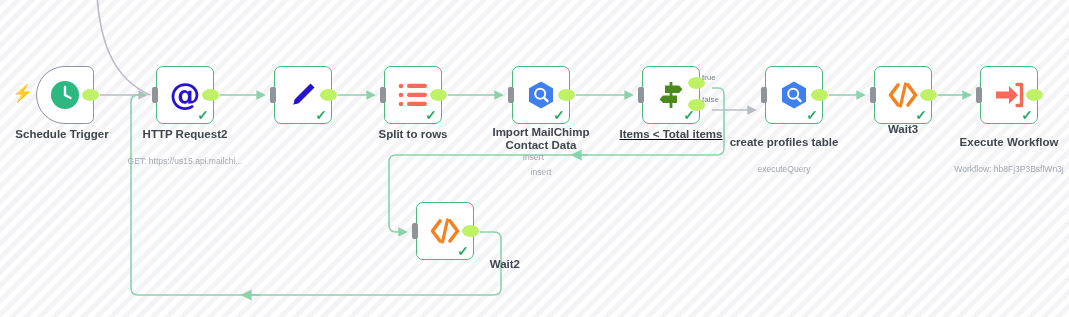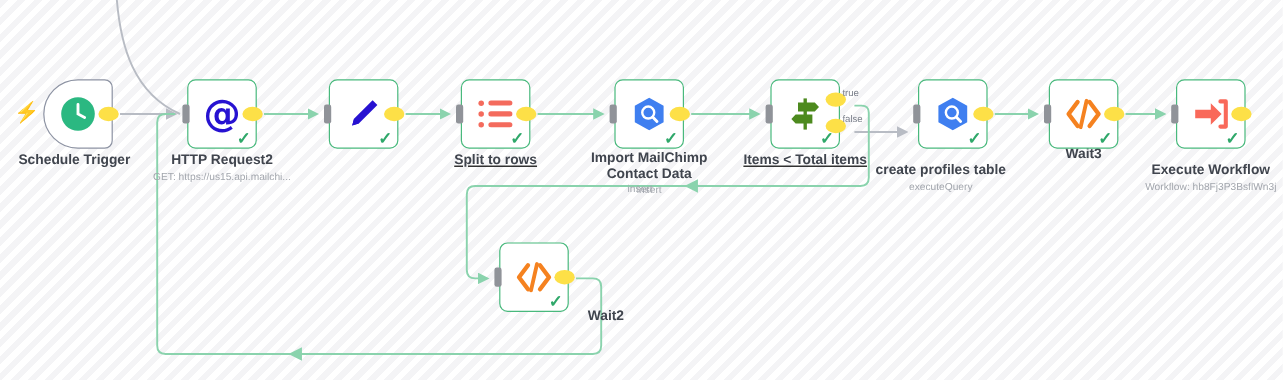--- a/index.html
+++ b/index.html
@@ -70,21 +70,21 @@
     z-index: 6;
   }
   .port-out {
     position: absolute;
     right: -6px;
     top: 50%;
     margin-top: -6px;
     width: 17px;
     height: 12px;
     border-radius: 50%;
-    background: #fde047;
+    background: #bef264;
     z-index: 6;
   }
   .port-out.o-true {
     top: 16px;
   }
   .port-out.o-false {
     top: 38px;
   }
   .port-label {
     position: absolute;
@@ -104,21 +104,21 @@
     font-size: 11.5px;
     font-weight: bold;
     color: #40454e;
     line-height: 13px;
     white-space: pre-line;
   }
   .caption .sub {
     font-size: 8.5px;
     color: #a2a6ad;
     line-height: 11px;
-    margin-top: 1px;
+    margin-top: 15px;
     white-space: nowrap;
     overflow: hidden;
   }
   .bolt {
     position: absolute;
     font-size: 17px;
     color: #ff4d32;
     z-index: 6;
     font-weight: bold;
   }
@@ -227,21 +227,21 @@
         <circle cx="3" cy="14" r="2.3" fill="#f46b5d"></circle>
         <circle cx="3" cy="23" r="2.3" fill="#f46b5d"></circle>
         <rect x="9" y="2.8" width="20" height="4.2" rx="2.1" fill="#f46b5d"></rect>
         <rect x="9" y="11.8" width="20" height="4.2" rx="2.1" fill="#f46b5d"></rect>
         <rect x="9" y="20.8" width="20" height="4.2" rx="2.1" fill="#f46b5d"></rect>
       </svg>
     </span>
     <span class="tick">✓</span>
     <span class="port-out"></span>
   </div>
-  <div class="caption" style="left:338px; top:128px; width:150px;text-decoration:underline;">
+  <div class="caption" style="left:338px; top:128px; width:150px;">
     <div class="title">Split to rows</div>
   </div>
 
   <div class="node" style="left:512px; top:66px;">
     <span class="port-in"></span>
     <span>
       <svg class="icon" width="30" height="30" viewBox="0 0 30 30">
         <path d="M15 1.5 L27 8.2 L27 21.8 L15 28.5 L3 21.8 L3 8.2 Z" fill="#3f7ff0"></path>
         <circle cx="14.2" cy="13.8" r="5" fill="none" stroke="#ffffff" stroke-width="2"></circle>
         <path d="M17.9 17.5 L21.5 21.2" stroke="#ffffff" stroke-width="2.4" stroke-linecap="round"></path>

